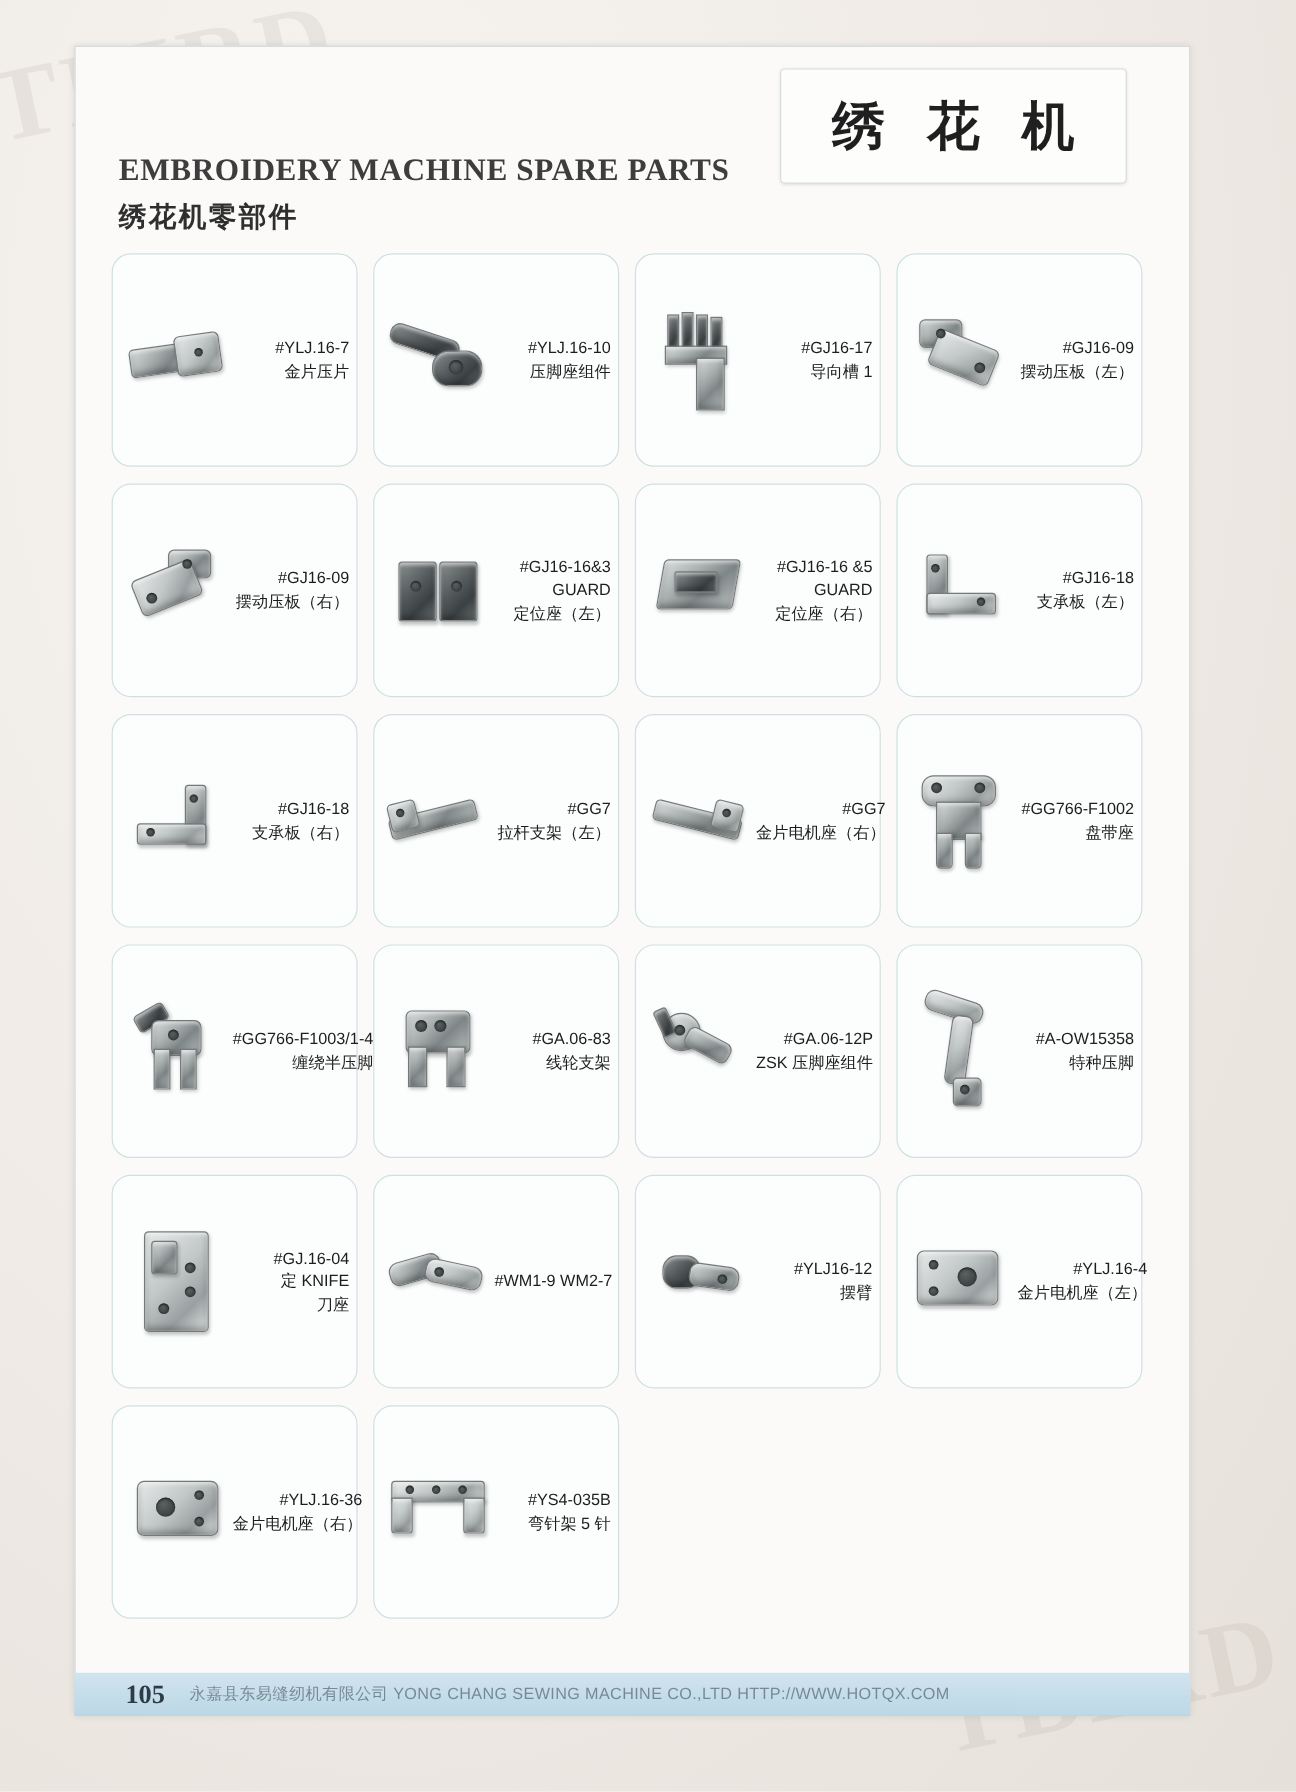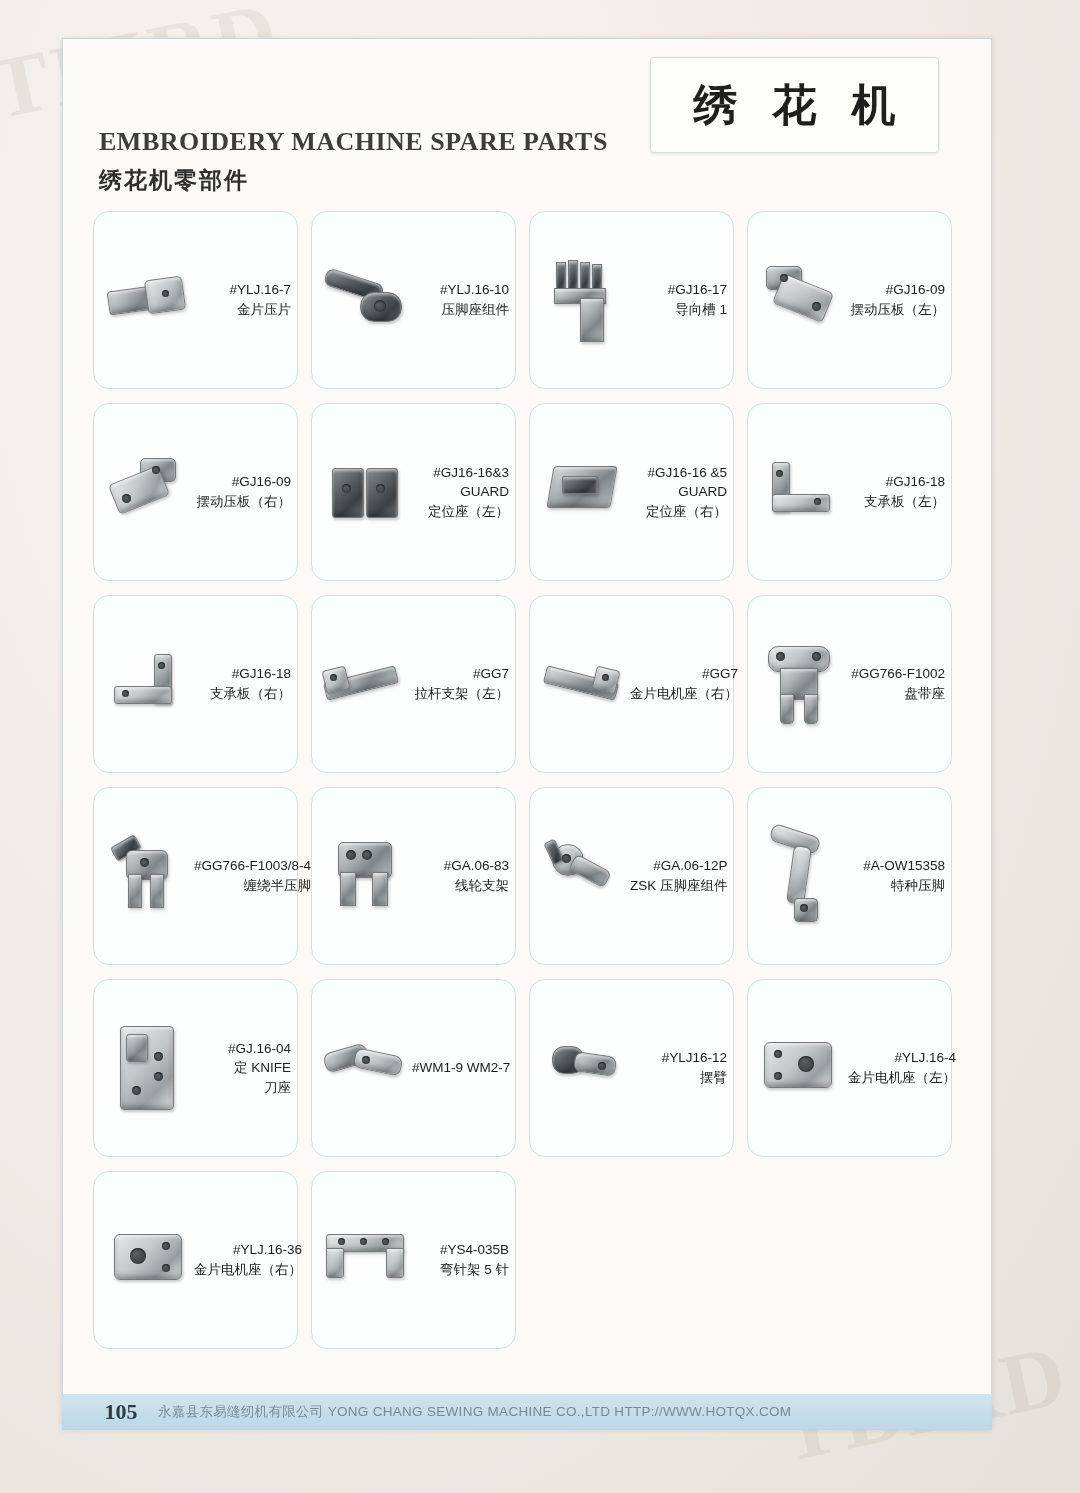--- a/index.html
+++ b/index.html
@@ -372,21 +372,21 @@
 
       <div class="cell">
         <div class="thumb">
           <div class="part dark" style="left:12px;top:24px;width:26px;height:14px;border-radius:4px;transform:rotate(-30deg);"></div>
           <div class="part" style="left:26px;top:34px;width:40px;height:28px;border-radius:6px;"></div>
           <div class="part" style="left:28px;top:58px;width:12px;height:32px;"></div>
           <div class="part" style="left:50px;top:58px;width:12px;height:32px;"></div>
           <div class="hole" style="left:40px;top:42px;width:9px;height:9px;"></div>
         </div>
         <div class="labels">
-          <div class="code">#GG766-F1003/8-4</div>
+          <div class="code">#GG766-F1003/1-4</div>
           <div class="desc">缠绕半压脚</div>
         </div>
       </div>
 
       <div class="cell">
         <div class="thumb">
           <div class="part" style="left:20px;top:26px;width:52px;height:34px;border-radius:5px;"></div>
           <div class="part" style="left:22px;top:56px;width:14px;height:32px;"></div>
           <div class="part" style="left:54px;top:56px;width:14px;height:32px;"></div>
           <div class="hole" style="left:28px;top:34px;width:10px;height:10px;"></div>

